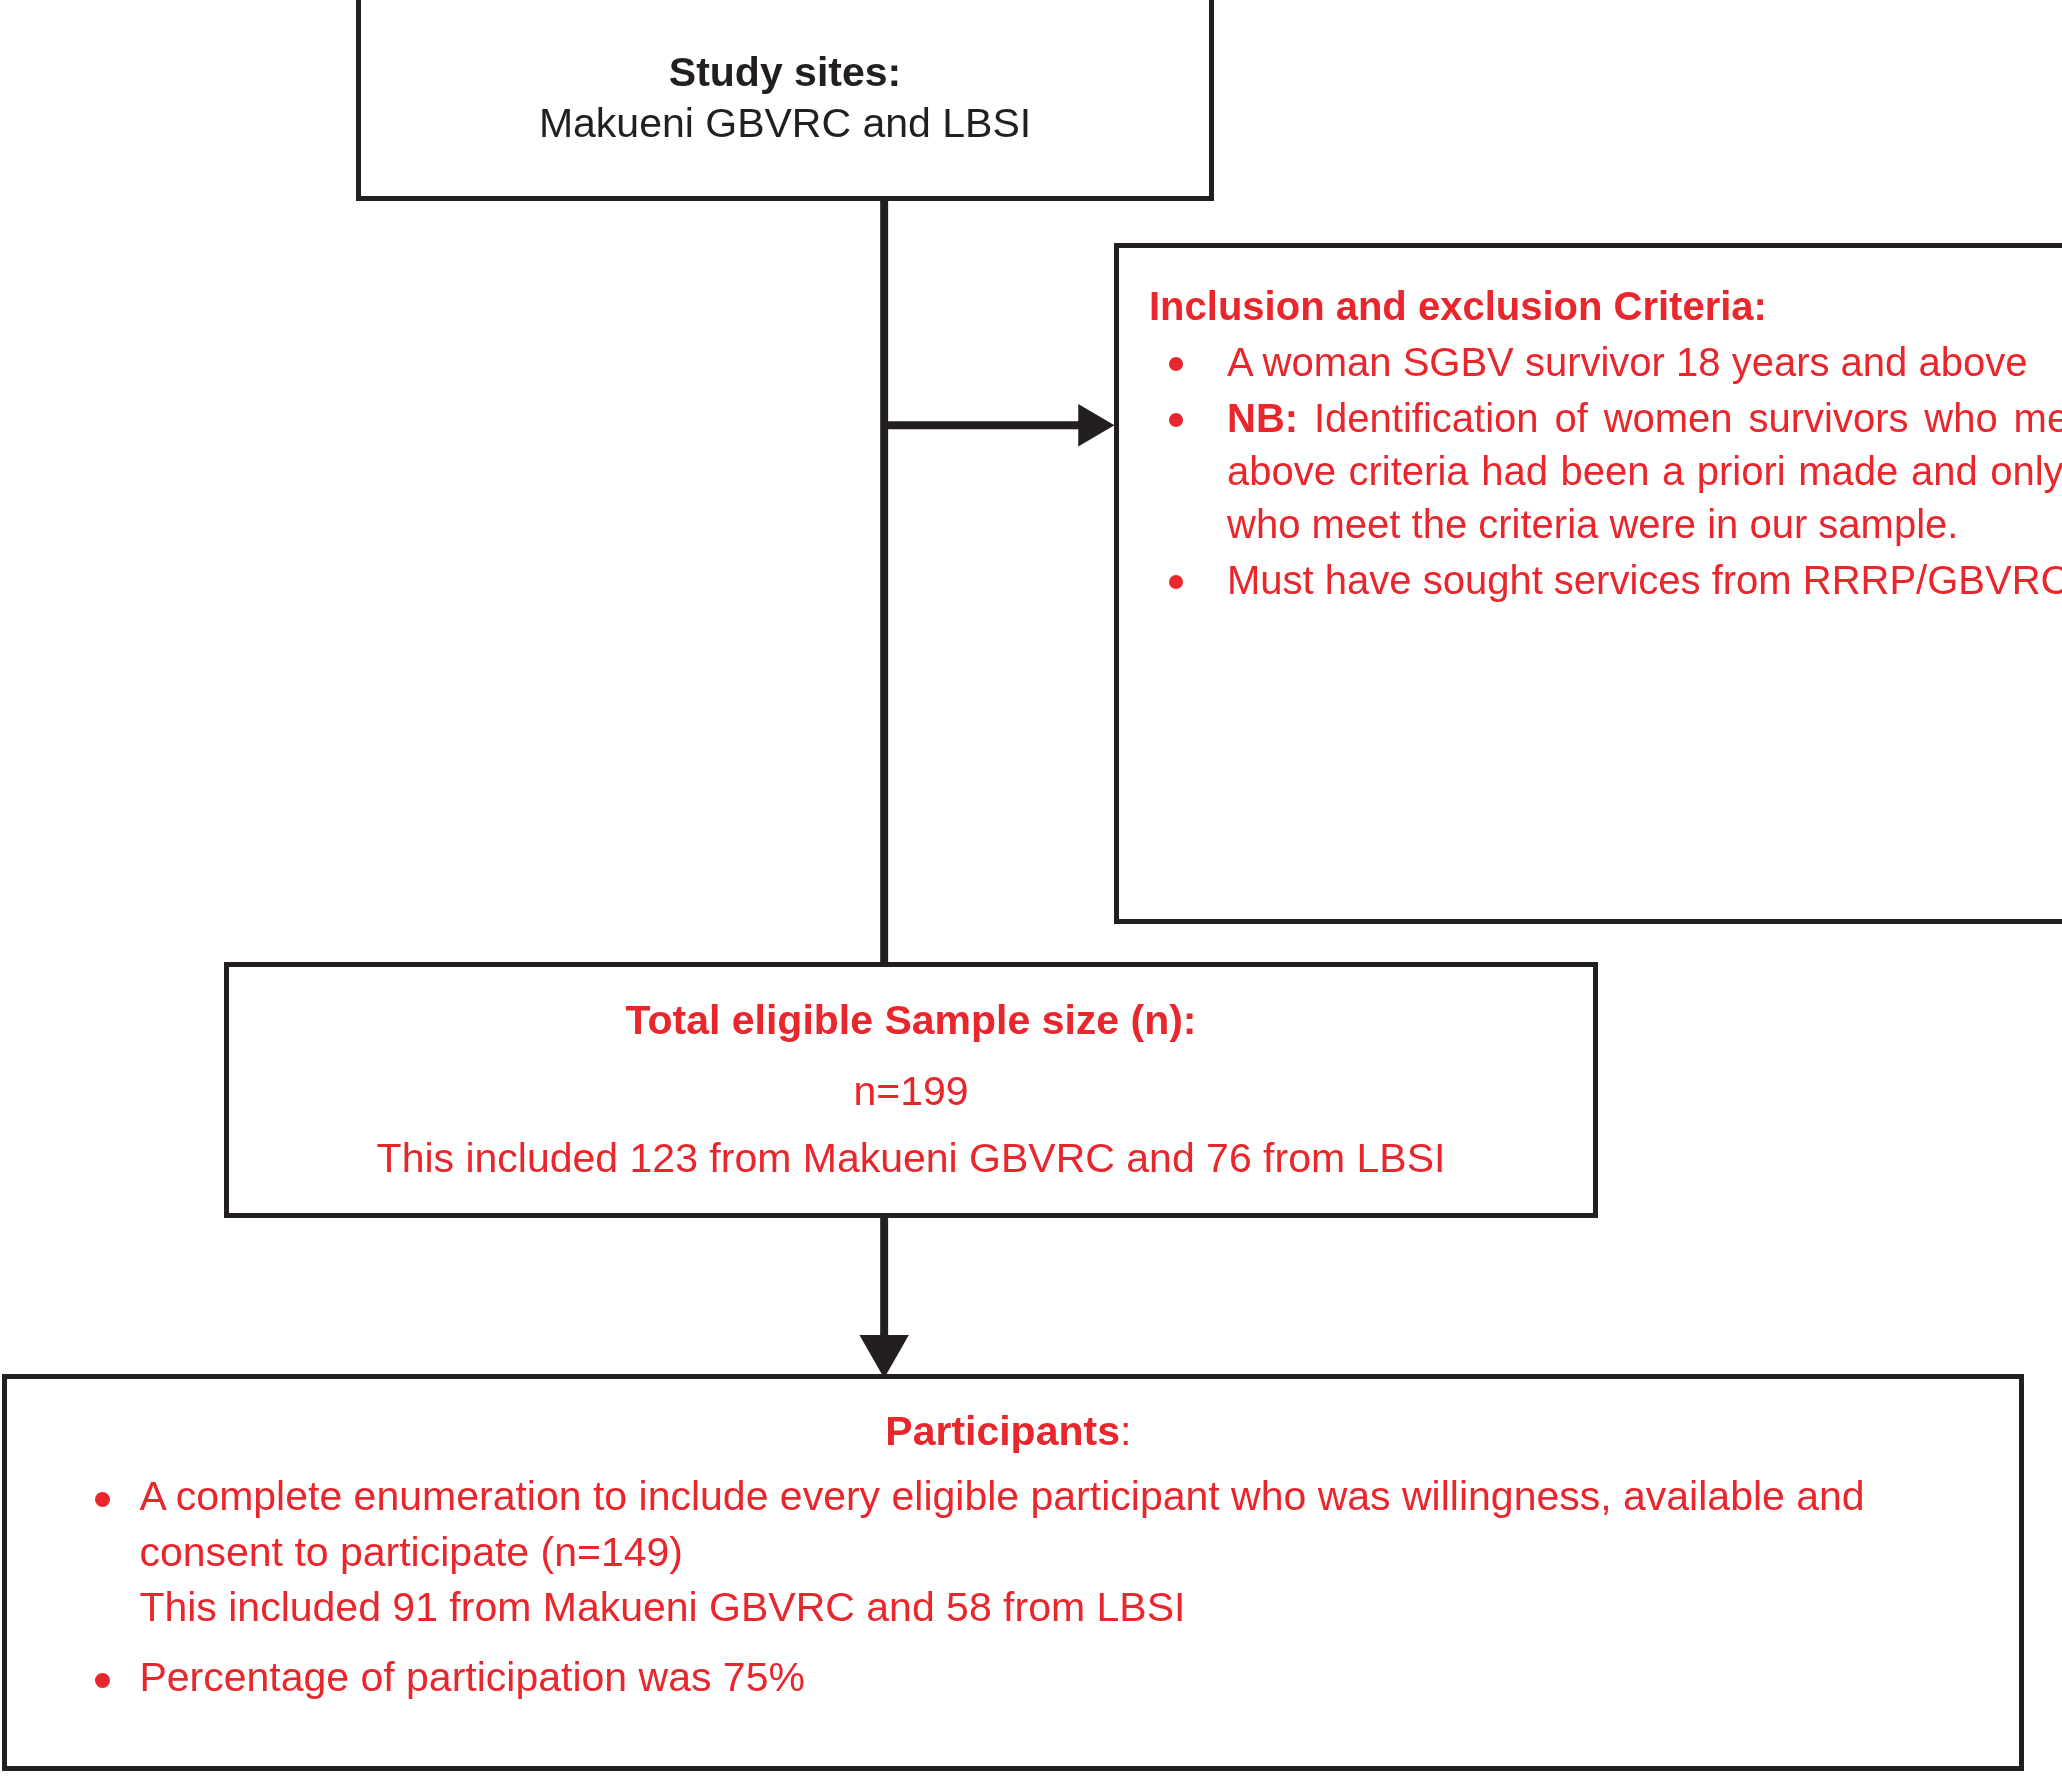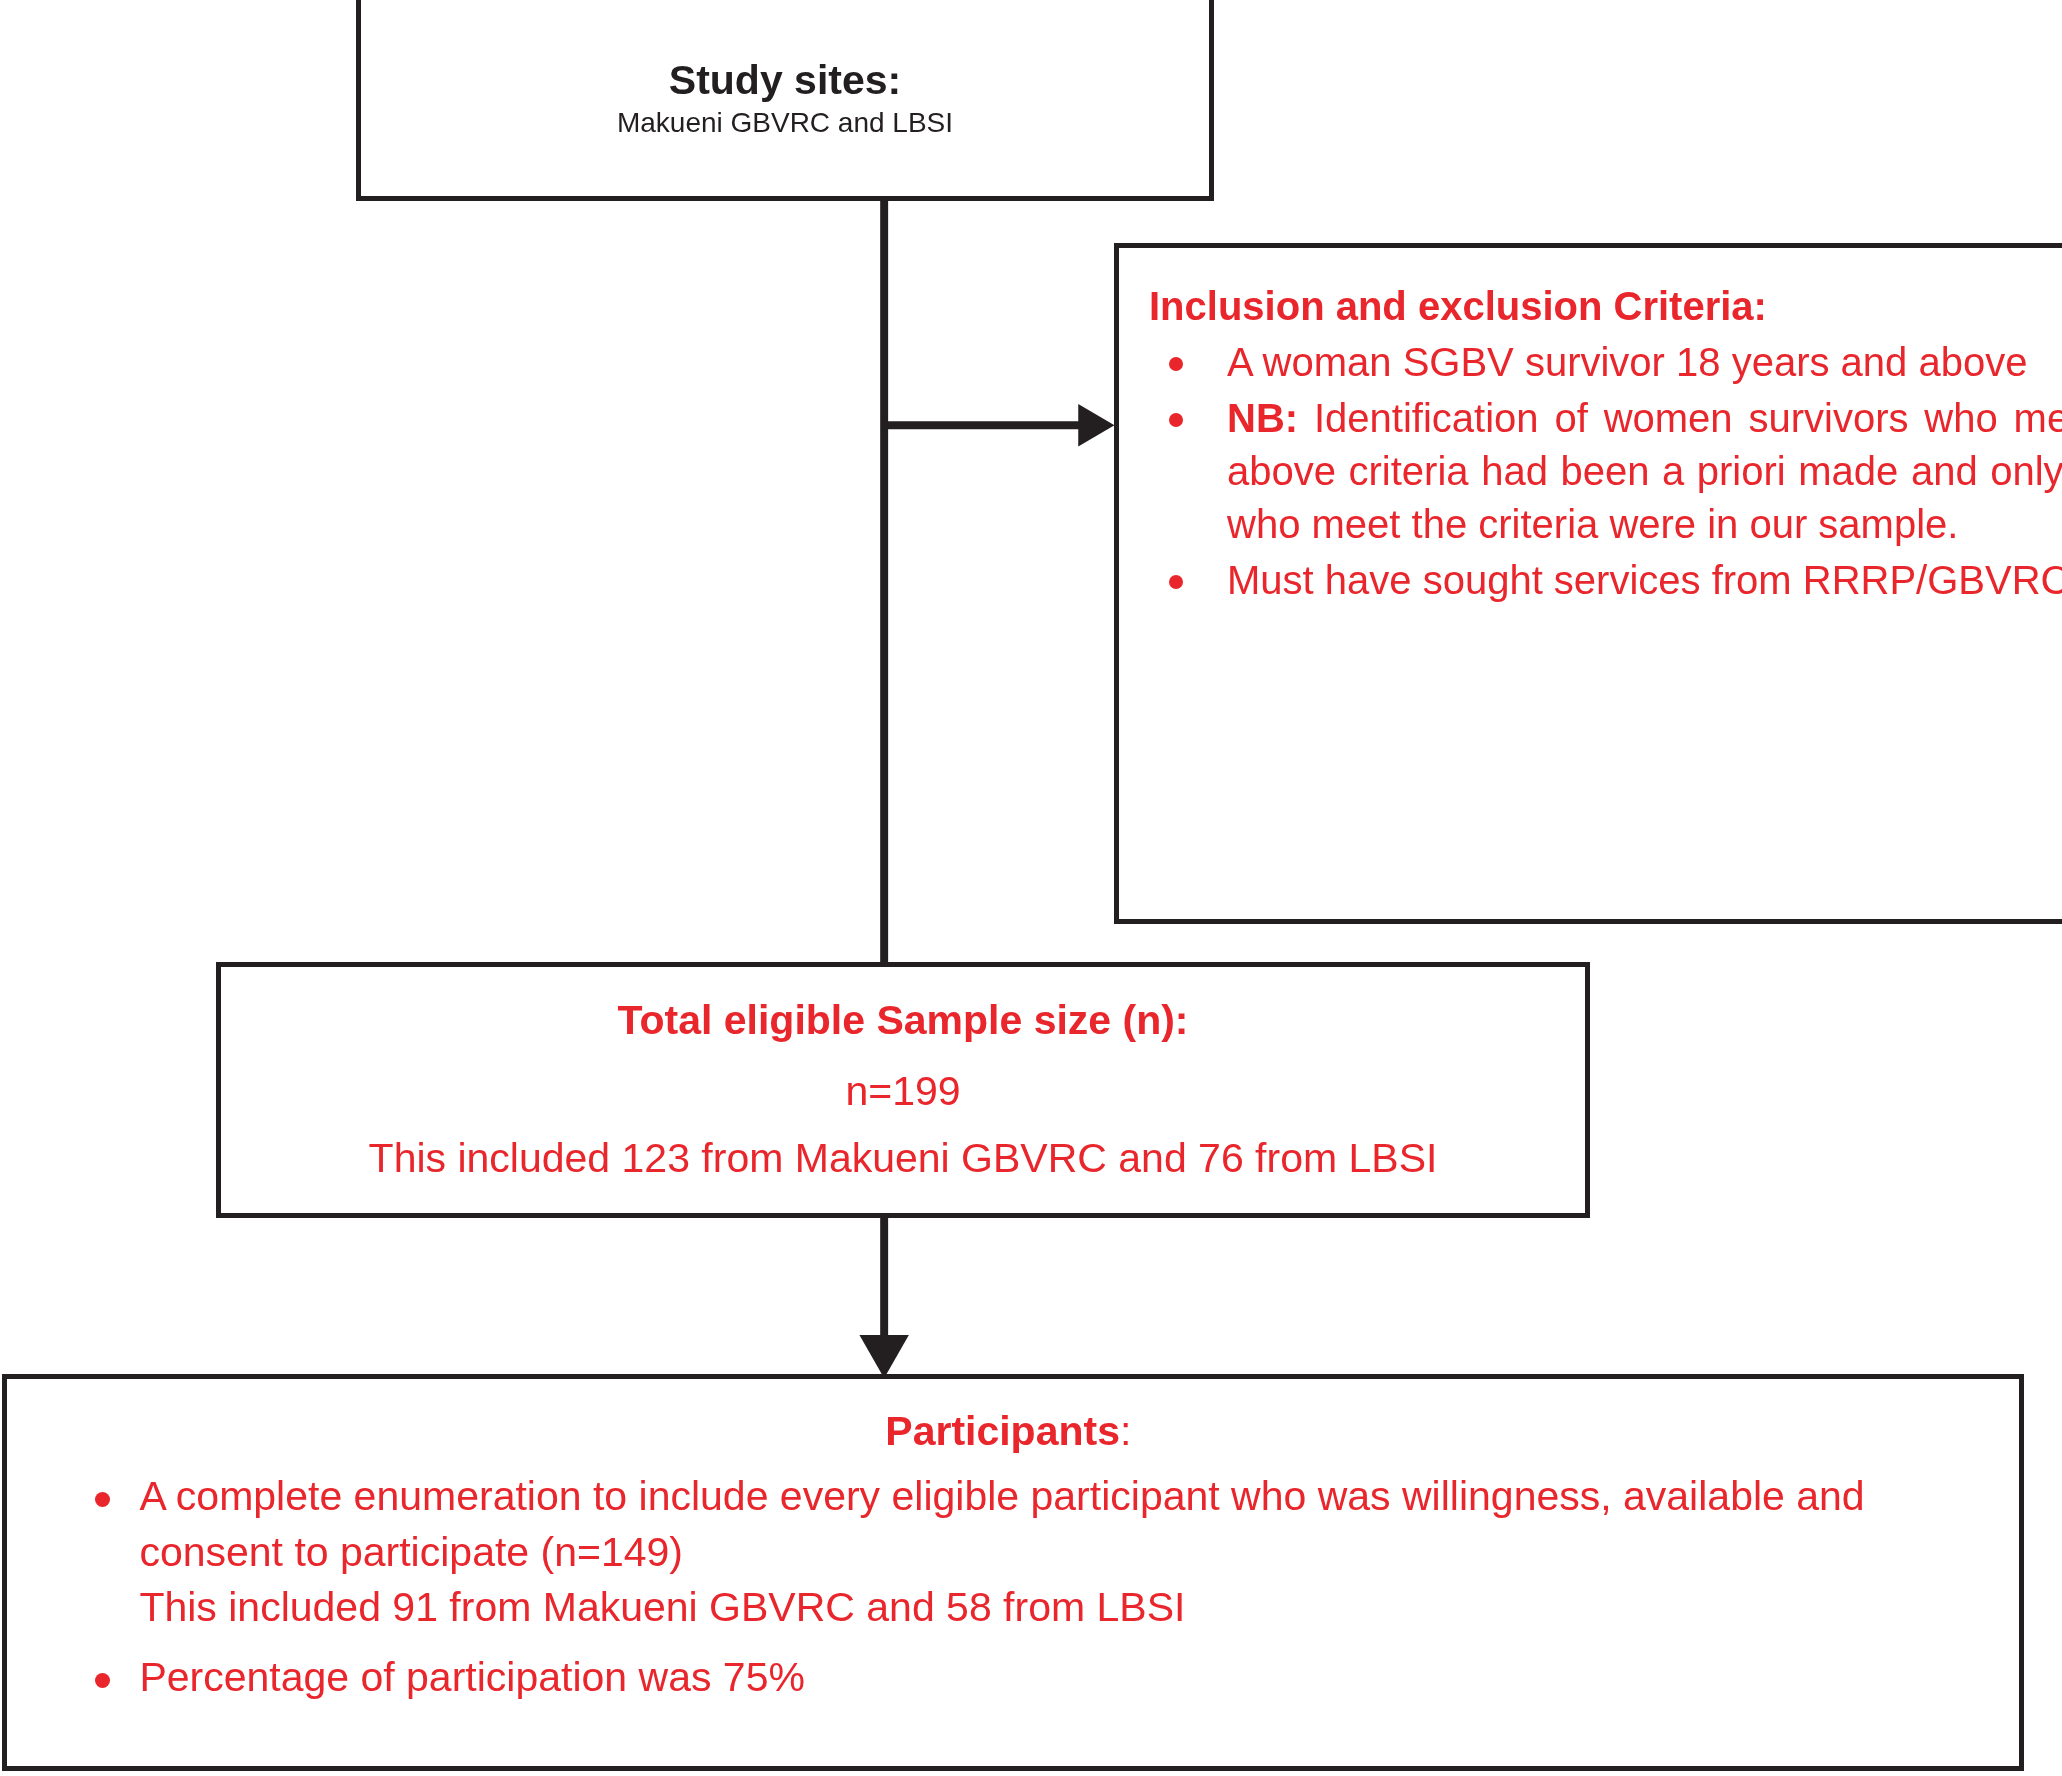--- a/index.html
+++ b/index.html
@@ -47,21 +47,21 @@
   }
   #study-sites-box .title {
     font-weight: bold;
     font-size: 41px;
     color: #231f20;
     line-height: 1.18;
     text-align: center;
   }
   #study-sites-box .subtitle {
     font-weight: normal;
-    font-size: 28px;
+    font-size: 41px;
     color: #231f20;
     line-height: 1.18;
     margin-top: 2px;
   }
 
   
   #criteria-box {
     left: 1114px;
     top: 243px;
     width: 1088px;
@@ -99,21 +99,21 @@
     height: 14px;
     border-radius: 50%;
     background: #e8262c;
   }
   .bullet-list li b { font-weight: bold; }
   .bullet-list li:last-child { margin-bottom: 0; }
   #criteria-box .bullet-list li:last-child { text-align: justify; }
 
   
   #eligible-box {
-    left: 216px;
+    left: 224px;
     top: 962px;
     width: 1374px;
     height: 256px;
     display: flex;
     flex-direction: column;
     align-items: center;
     justify-content: center;
     color: #e8262c;
   }
   #eligible-box .heading {

